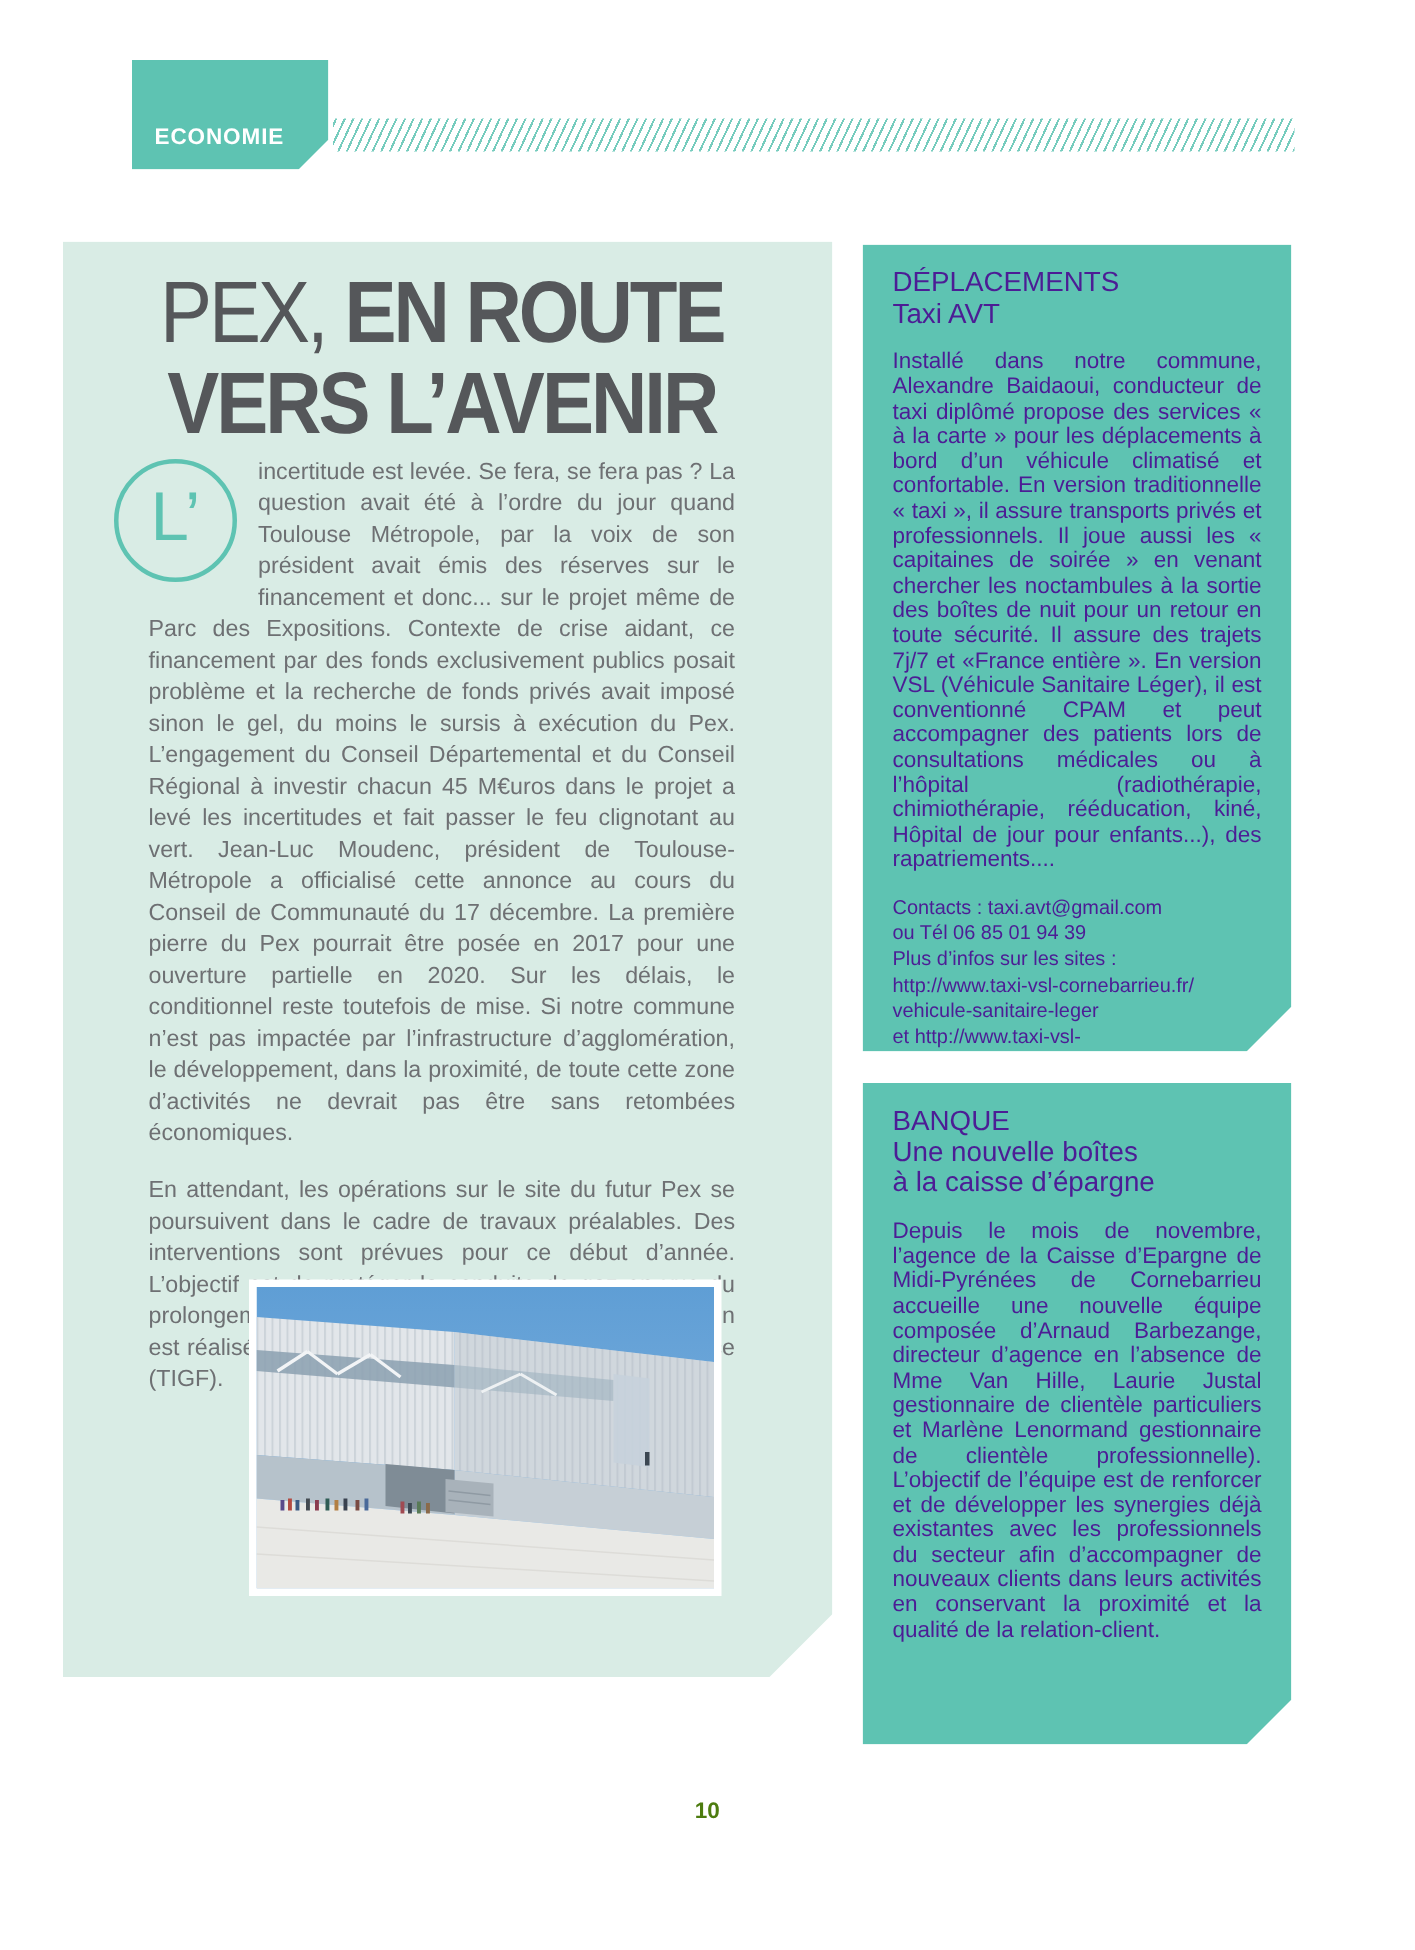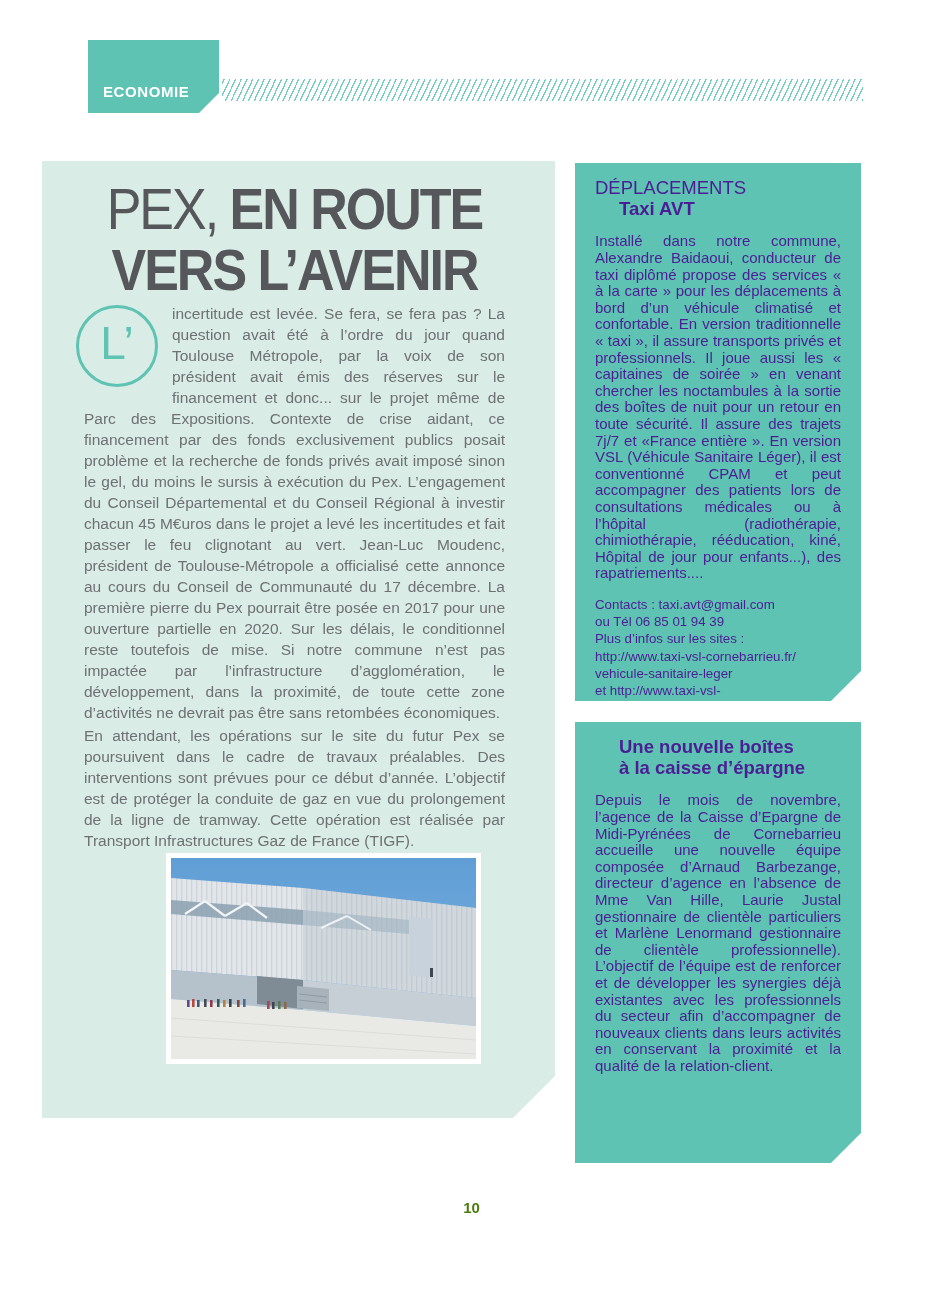--- a/index.html
+++ b/index.html
@@ -26,21 +26,21 @@
     clip-path:polygon(0 0,100% 0,100% calc(100% - 42px),calc(100% - 42px) 100%,0 100%);
     box-sizing:border-box;padding:14px 48px 0 40px;
   }
   .headline{
     text-align:center;color:#55575a;font-size:52px;line-height:1.04;
     letter-spacing:-2px;margin:4px 0 16px 0;transform:scale(1,1.12);transform-origin:top center;
   }
   .headline .light{font-weight:400;}
   .headline .heavy{font-weight:700;}
   .body-copy{color:#6e7073;font-size:15.5px;line-height:21px;text-align:justify;}
-  .para{margin:2px;}
+  .para{margin:17px;}
   .dropcap{
     float:left;width:82px;height:82px;border:3px solid #5ec3b2;border-radius:50%;
     display:flex;align-items:center;justify-content:center;color:#5ec3b2;
     font-size:46px;font-weight:400;margin:2px 14px 4px -6px;box-sizing:border-box;
     padding-bottom:6px;
   }
   
   .figure{
     position:absolute;left:166px;top:853px;width:315px;height:211px;background:#ffffff;
     box-sizing:border-box;padding:5px;
@@ -48,21 +48,21 @@
   .figure svg{display:block;width:305px;height:201px;}
   
   .tealbox{
     position:absolute;left:575px;width:286px;background:#5ec3b2;color:#4c1d95;
     clip-path:polygon(0 0,100% 0,100% calc(100% - 30px),calc(100% - 30px) 100%,0 100%);
     box-sizing:border-box;padding:15px 20px 0 20px;
   }
   .tealbox.box1{top:163px;height:538px;}
   .tealbox.box2{top:722px;height:441px;}
   .kicker{font-size:18.5px;font-weight:400;line-height:1.12;}
-  .boxtitle{font-size:18.5px;font-weight:700;line-height:1.12;margin-left:24px;}
+  .boxtitle{font-size:18.5px;font-weight:400;line-height:1.12;}
   .boxbody{font-size:15px;line-height:16.6px;text-align:justify;margin-top:14px;}
   .contacts{margin-top:14px;font-size:13.3px;line-height:17.2px;}
   
   .pagenum{
     position:absolute;left:0;right:0;top:1199px;text-align:center;
     color:#4d7c0f;font-size:15px;font-weight:bold;
   }
 </style>
 </head>
 <body>
@@ -158,20 +158,21 @@
       <div>ou Tél 06 85 01 94 39</div>
       <div>Plus d’infos sur les sites :</div>
       <div>http://www.taxi-vsl-cornebarrieu.fr/</div>
       <div>vehicule-sanitaire-leger</div>
       <div>et  http://www.taxi-vsl-</div>
       <div>cornebarrieu.fr/taxis-cornebarrieu</div>
     </div>
   </aside>
 
   <aside class="tealbox box2">
+    <div class="kicker">BANQUE</div>
     <div class="boxtitle">Une nouvelle boîtes</div>
     <div class="boxtitle">à la caisse d’épargne</div>
     <div class="boxbody">Depuis le mois de novembre, l’agence de la Caisse d’Epargne de Midi-Pyrénées de Cornebarrieu accueille une nouvelle équipe composée d’Arnaud Barbezange, directeur d’agence en l’absence de Mme Van Hille, Laurie Justal gestionnaire de clientèle particuliers et Marlène Lenormand gestionnaire de clientèle professionnelle). L’objectif de l’équipe est de renforcer et de développer les synergies déjà existantes avec les professionnels du secteur afin d’accompagner de nouveaux clients dans leurs activités en conservant la proximité et la qualité de la relation-client.</div>
   </aside>
 
   <div class="pagenum">10</div>
 
 </div>
 
 </body></html>

